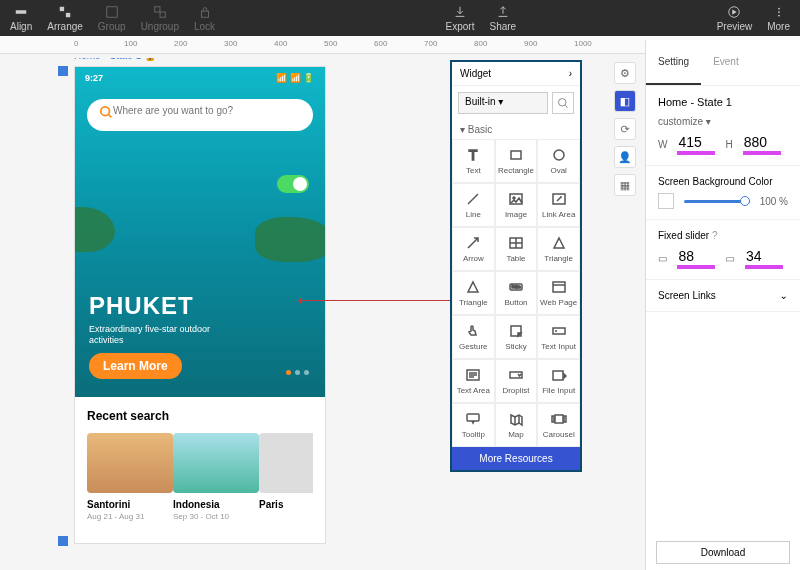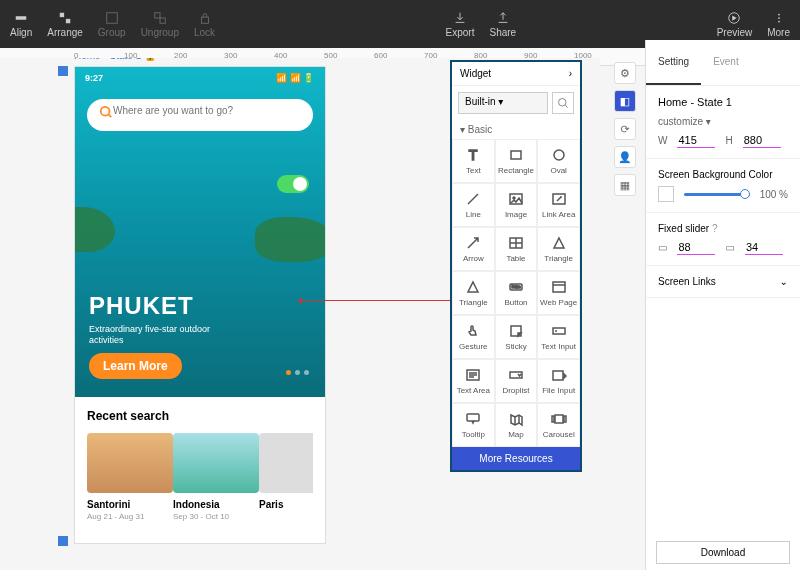--- a/index.html
+++ b/index.html
@@ -1,17 +1,17 @@
 <!DOCTYPE html>
 <html><head>
 <meta charset="utf-8">
 <style>
 *{margin:0;padding:0;box-sizing:border-box;font-family:Arial,sans-serif}
 body{width:800px;height:570px;overflow:hidden;background:#f5f5f5;position:relative}
-.topbar{height:48px;background:#2c2c2c;color:#ccc;display:flex;align-items:center;padding:0 10px;font-size:10px}
+.topbar{height:36px;background:#2c2c2c;color:#ccc;display:flex;align-items:center;padding:0 10px;font-size:10px}
 .topbar-group{display:flex;gap:15px;align-items:center}
 .topbar-item{display:flex;flex-direction:column;align-items:center;gap:2px;cursor:pointer}
 .topbar-item svg{width:14px;height:14px;fill:#ccc}
 .topbar-disabled{opacity:0.4}
 .topbar-spacer{flex:1}
 .ruler-h{height:18px;background:#fafafa;border-bottom:1px solid #ddd;font-size:8px;color:#888;position:relative;overflow:hidden}
 .ruler-h span{position:absolute;top:3px}
 .canvas-area{position:absolute;left:0;top:58px;right:200px;bottom:0;background:#f5f5f5;overflow:hidden}
 .mockup-label{position:absolute;left:74px;top:-8px;font-size:10px;color:#3b7dd8}
 .mockup{position:absolute;left:74px;top:8px;width:252px;height:478px;background:#fff;border:1px solid #ddd;overflow:hidden}
@@ -50,21 +50,21 @@
 .side-icons{position:absolute;left:614px;top:62px;width:26px;display:flex;flex-direction:column;gap:6px}
 .side-icon{width:22px;height:22px;background:#fff;border:1px solid #ddd;border-radius:3px;display:flex;align-items:center;justify-content:center;font-size:11px;color:#666}
 .side-icon.active{background:#3654d1;color:#fff}
 .right-panel{position:absolute;right:0;top:40px;width:155px;height:530px;background:#fff;border-left:1px solid #ddd;font-size:10px}
 .rp-tabs{display:flex;border-bottom:1px solid #eee}
 .rp-tab{padding:16px 12px;cursor:pointer;color:#999}
 .rp-tab.active{color:#333;border-bottom:2px solid #333}
 .rp-section{padding:10px 12px;border-bottom:1px solid #f0f0f0}
 .rp-title{font-size:11px;margin-bottom:8px}
 .rp-row{display:flex;gap:10px;align-items:center;margin-top:6px;font-size:10px;color:#666}
-.rp-row input{width:38px;border:none;border-bottom:1px solid #d946ef;font-size:11px;padding:1px}
+.rp-row input{width:38px;border:none;border-bottom:4px solid #d946ef;font-size:14px;padding:1px}
 .slider{flex:1;height:3px;background:#3b7dd8;border-radius:2px;position:relative}
 .slider-knob{position:absolute;right:0;top:-4px;width:10px;height:10px;border:1px solid #3b7dd8;background:#fff;border-radius:50%}
 .download-btn{position:absolute;bottom:6px;left:10px;right:10px;border:1px solid #ccc;background:#fff;padding:5px;font-size:10px;text-align:center}
 .arrow-line{position:absolute;left:300px;top:242px;width:150px;height:1px;background:#c43a3a}
 .arrow-line::before{content:'';position:absolute;left:-6px;top:-3px;border:4px solid transparent;border-right-color:#c43a3a}
 </style>
 </head>
 <body>
 
 <div class="topbar">

